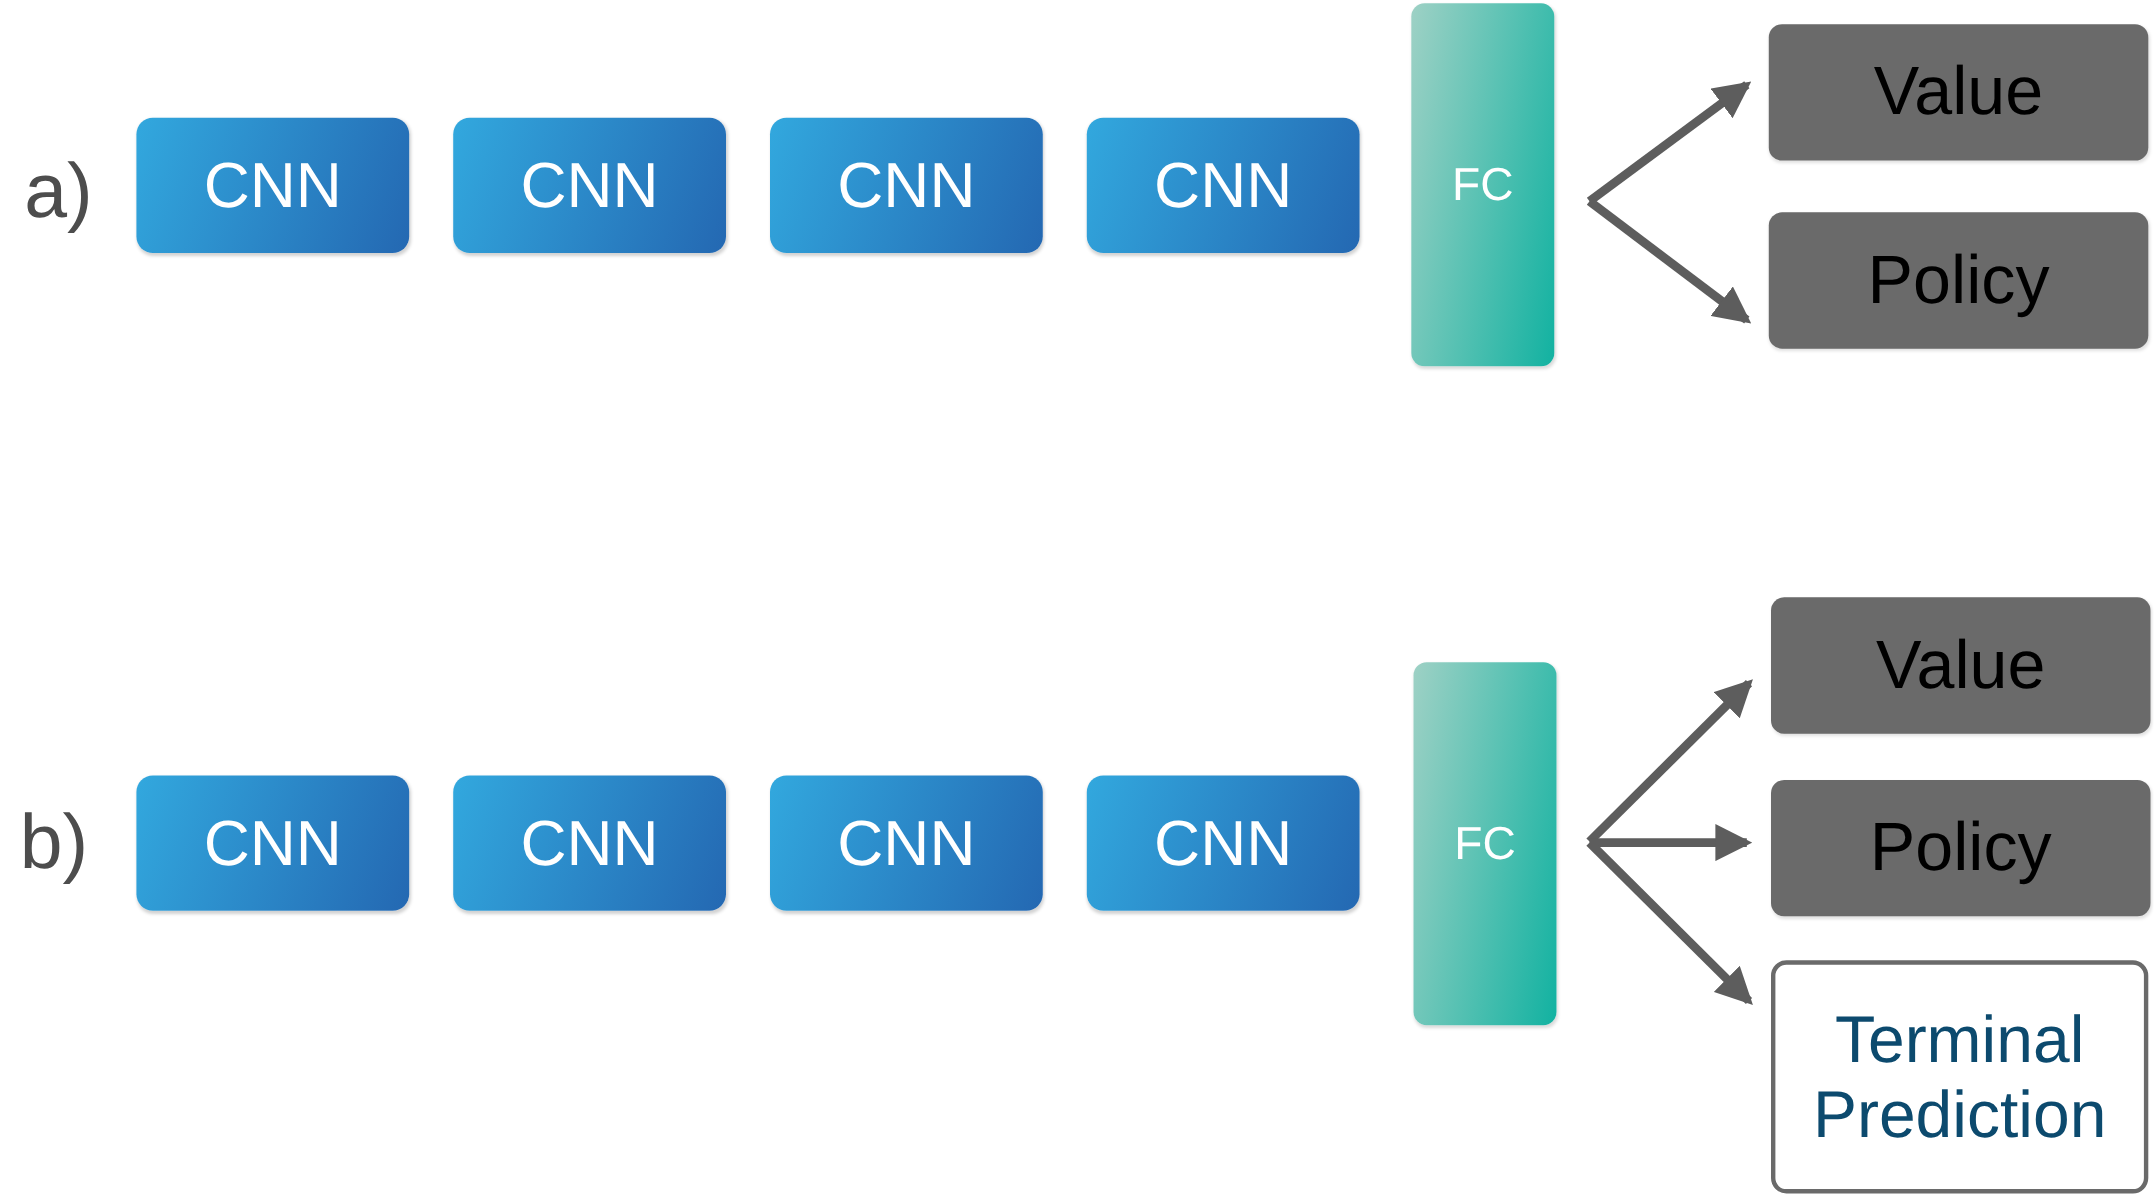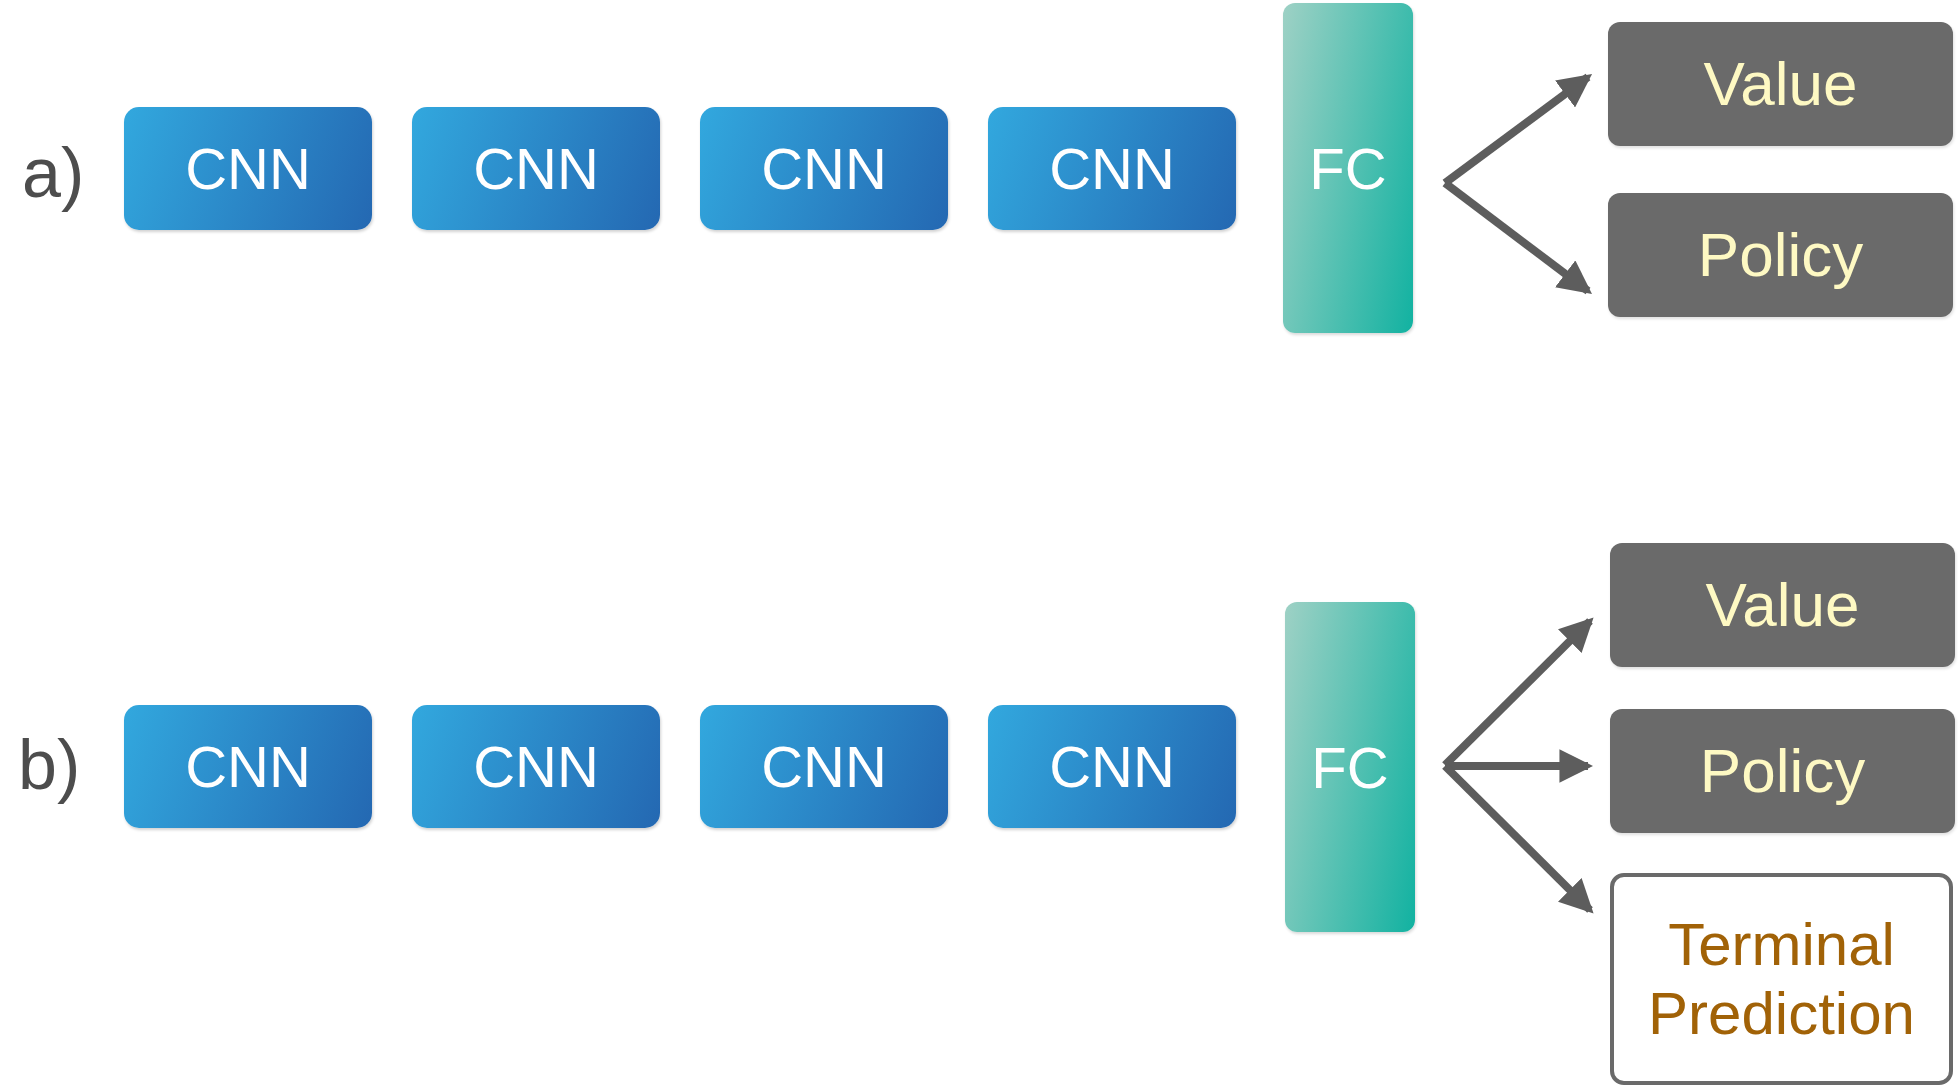--- a/index.html
+++ b/index.html
@@ -38,44 +38,44 @@
 
   .fc-block {
     width: 130px;
     height: 330px;
     border-radius: 12px;
     background: linear-gradient(100deg, var(--fc-gradient-start, #9ed1c5) 0%, var(--fc-gradient-end, #12b2a1) 100%);
     display: flex;
     align-items: center;
     justify-content: center;
     color: #ffffff;
-    font-size: 58px;
+    font-size: 42px;
     box-shadow: 1px 2px 3px rgba(0,0,0,0.15);
   }
 
   .output-box {
     width: 345px;
     height: 124px;
     border-radius: 12px;
     display: flex;
     align-items: center;
     justify-content: center;
     text-align: center;
     font-size: 62px;
     line-height: 1.15;
   }
   .output-box.filled {
     background: var(--output-box-gray, #6a6a6a);
-    color: #fef9c3;
+    color: #000000;
     box-shadow: 1px 2px 3px rgba(0,0,0,0.12);
   }
   .output-box.outlined {
     background: #ffffff;
     border: 4px solid var(--output-box-gray, #6a6a6a);
-    color: #a16207;
+    color: #0c4a6e;
     width: 335px;
     height: 204px;
     border-radius: 14px;
     font-size: 60px;
   }
 
   
   #label-a   { left: 22px;   top: 138px; }
   #a-cnn-0   { left: 124px;  top: 107px; }
   #a-cnn-1   { left: 412px;  top: 107px; }

